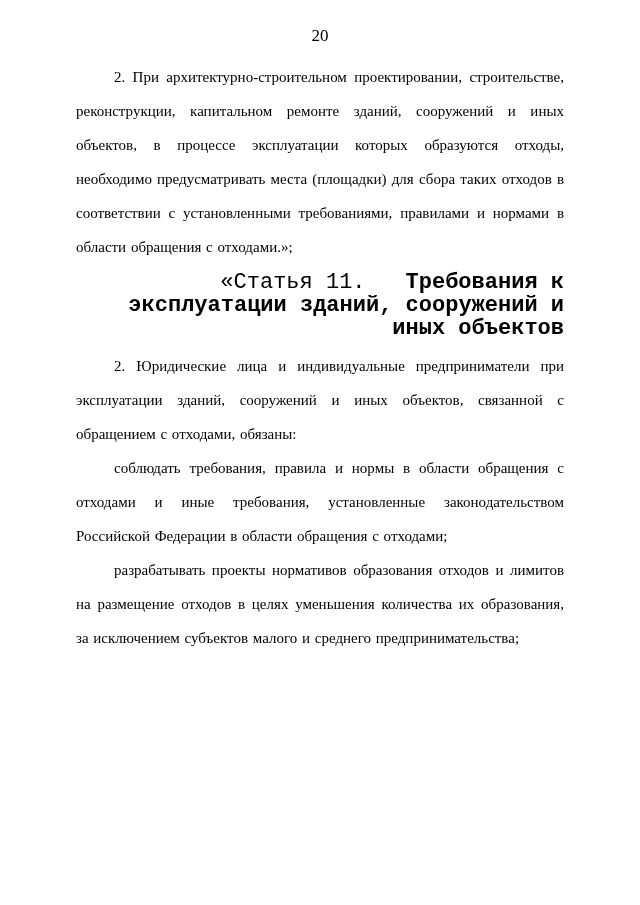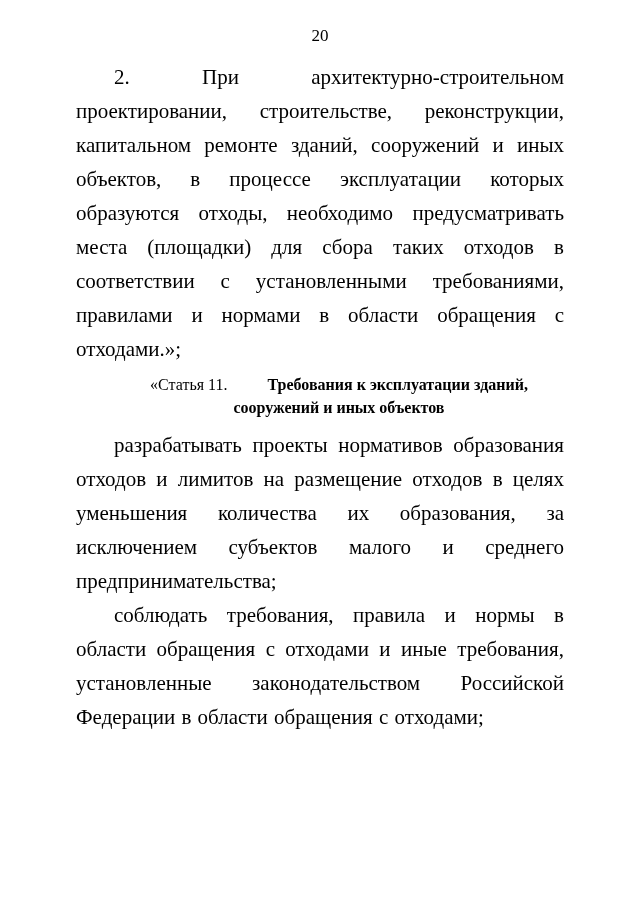--- a/index.html
+++ b/index.html
@@ -18,32 +18,33 @@
     padding: 26px 76px 0 76px;
     overflow: hidden;
   }
   .page-number {
     text-align: center;
     font-size: 17px;
     line-height: 20px;
     margin: 0 0 14px 0;
   }
   p.para {
-    font-size: 21px;
+    font-size: 15px;
     line-height: 34px;
     text-align: justify;
     text-indent: 38px;
     margin: 0;
     word-spacing: 1px;
   }
   .article-heading {
-    font-size: 16px;
+    font-size: 22px;
     line-height: 23px;
     margin: 7px 0 9px 38px;
-    text-align: center;
+    text-align: right;
+    font-family: Liberation Mono, monospace;
   }
   .article-label {
     font-weight: normal;
     white-space: nowrap;
   }
   .article-gap {
     display: inline-block;
     width: 40px;
   }
   .article-title {
@@ -58,18 +59,19 @@
   <div class="page-number">20</div>
 
   <p class="para">2. При архитектурно-строительном проектировании, строительстве, реконструкции, капитальном ремонте зданий, сооружений и иных объектов, в процессе эксплуатации которых образуются отходы, необходимо предусматривать места (площадки) для сбора таких отходов в соответствии с установленными требованиями, правилами и нормами в области обращения с отходами.»;</p>
 
 
   <div class="article-heading">
     <span class="article-label">«Статья 11.</span><span class="article-gap"></span><span class="article-title">Требования к эксплуатации зданий, сооружений и иных объектов</span>
   </div>
 
 
+  <p class="para">2. Юридические лица и индивидуальные предприниматели при эксплуатации зданий, сооружений и иных объектов, связанной с обращением с отходами, обязаны:</p>
+
+  <p class="para">соблюдать требования, правила и нормы в области обращения с отходами и иные требования, установленные законодательством Российской Федерации в области обращения с отходами;</p>
 
   <p class="para">разрабатывать проекты нормативов образования отходов и лимитов на размещение отходов в целях уменьшения количества их образования, за исключением субъектов малого и среднего предпринимательства;</p>
-
-  <p class="para">соблюдать требования, правила и нормы в области обращения с отходами и иные требования, установленные законодательством Российской Федерации в области обращения с отходами;</p>
 
 </div>
 
 </body></html>

